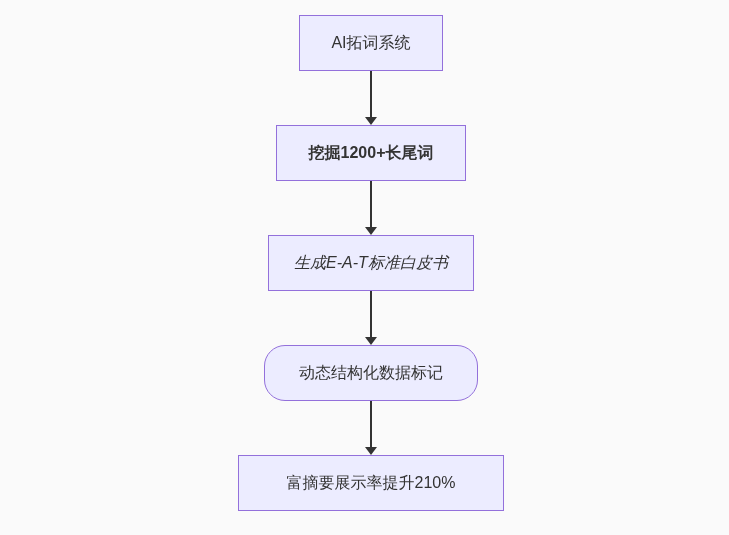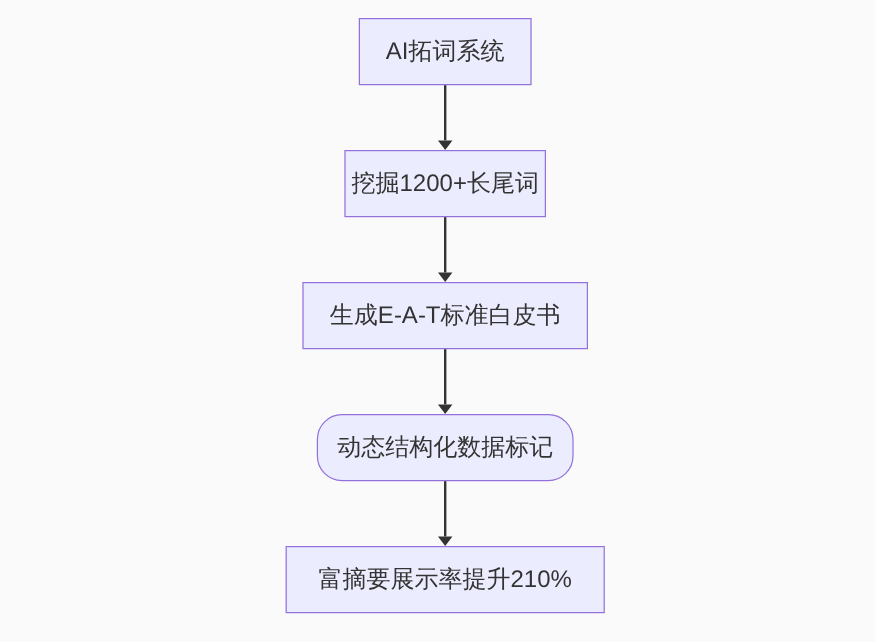--- a/index.html
+++ b/index.html
@@ -30,28 +30,28 @@
     align-items: center;
   }
   .node {
     height: 56px;
     display: flex;
     align-items: center;
     justify-content: center;
     background: var(--node-fill);
     border: 1.5px solid var(--node-border);
     color: var(--node-text);
-    font-size: 20px;
+    font-size: 16px;
     line-height: 1;
     white-space: nowrap;
     text-align: center;
   }
   .node.n1 { width: 144px; }
-  .node.n2 { width: 168px; }
-  .node.n3 { width: 238px; }
+  .node.n2 { width: 190px; font-weight: bold; }
+  .node.n3 { width: 206px; font-style: italic; }
   .node.n4 { width: 214px; border-radius: 21px; }
   .node.n5 { width: 266px; }
   .edge {
     height: 54px;
     display: flex;
     flex-direction: column;
     align-items: center;
   }
   .edge-line {
     width: 2px;

